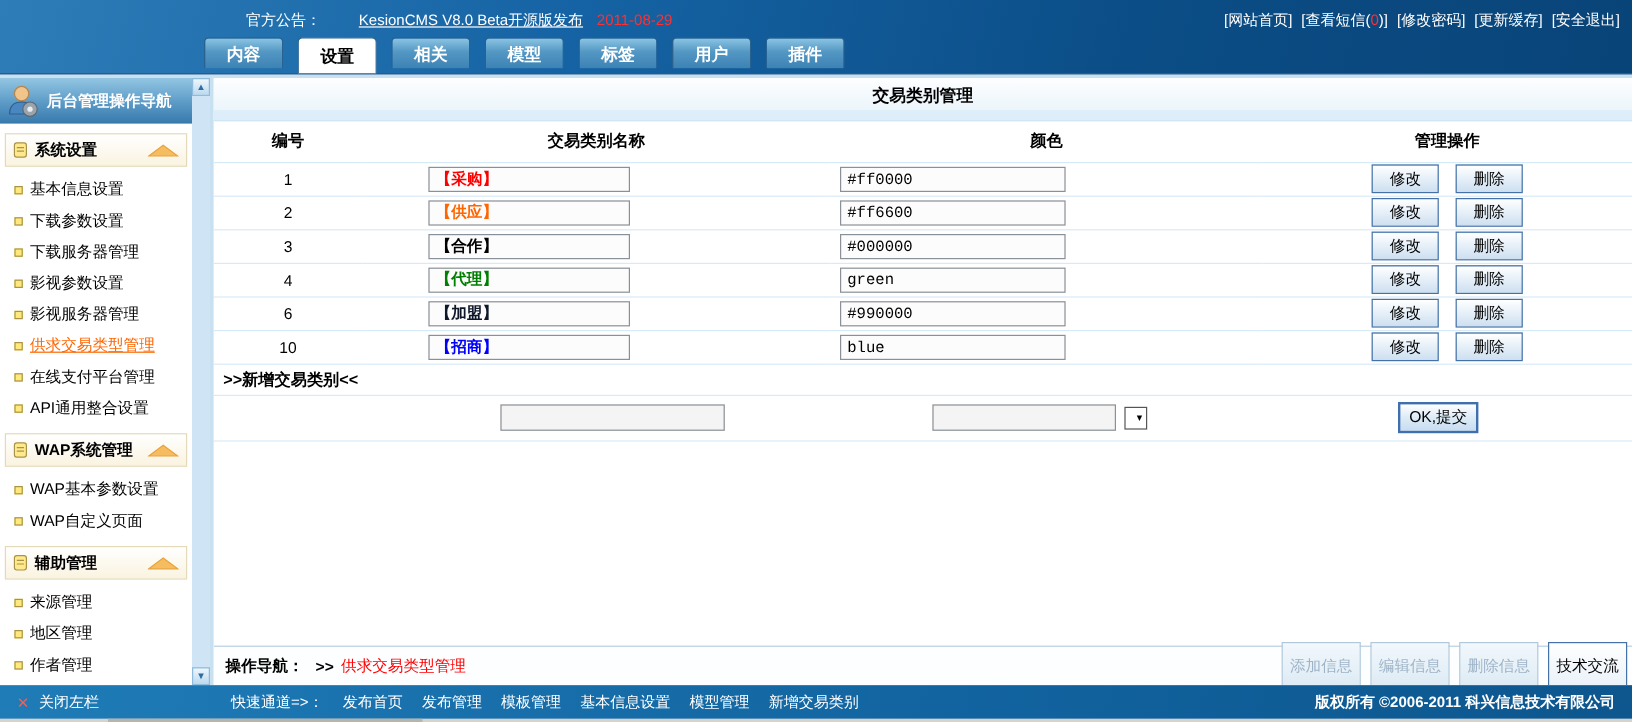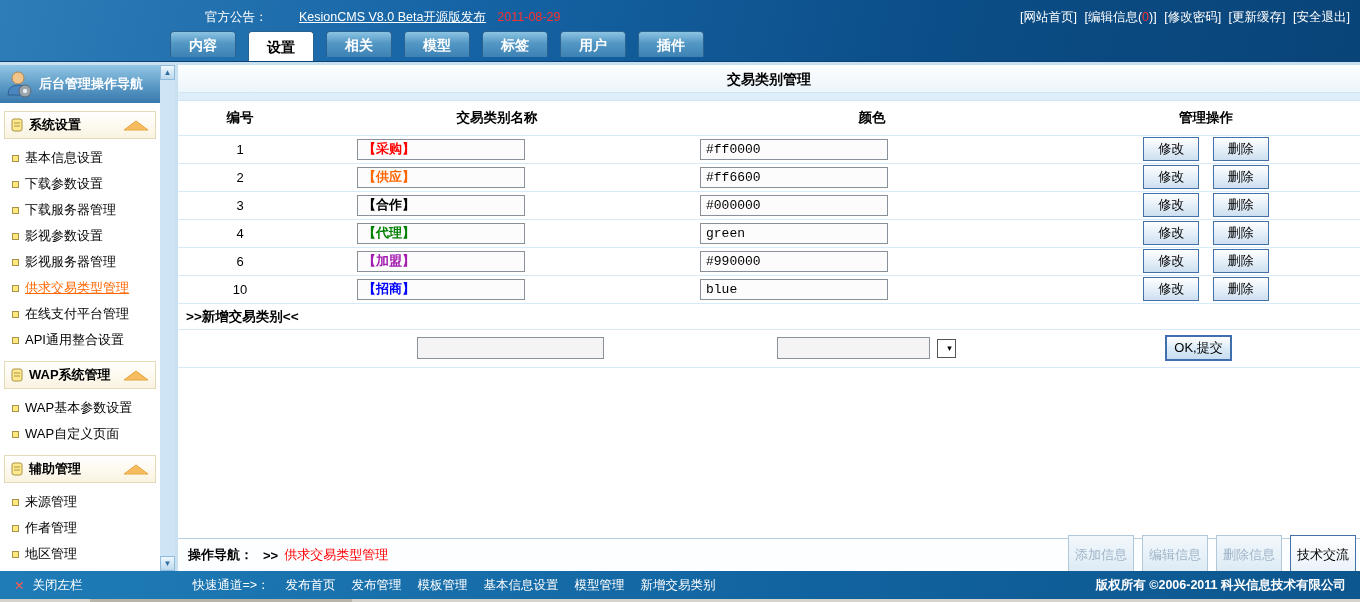--- a/index.html
+++ b/index.html
@@ -100,21 +100,21 @@
 <div class="app">
 
   <div class="header">
     <div class="announce">
       <span>官方公告：</span>
       <a>KesionCMS V8.0 Beta开源版发布</a>
       <span class="date">2011-08-29</span>
     </div>
     <div class="toplinks">
       <span class="lnk">[网站首页]</span>
-      <span class="lnk"><span>[编辑信息(</span><span class="red">0</span><span>)]</span></span>
+      <span class="lnk"><span>[查看短信(</span><span class="red">0</span><span>)]</span></span>
       <span class="lnk">[修改密码]</span>
       <span class="lnk">[更新缓存]</span>
       <span class="lnk">[安全退出]</span>
     </div>
     <div class="tabs">
       <div class="tab">内容</div>
       <div class="tab active">设置</div>
       <div class="tab">相关</div>
       <div class="tab">模型</div>
       <div class="tab">标签</div>
@@ -215,25 +215,25 @@
           <path d="M1 10 L13 1 L25 10 Z" fill="#f6bd60" stroke="#e8a33c"></path>
         </svg>
       </div>
       <ul class="menu">
         <li>
             <span class="bullet"></span>
             <span>来源管理</span>
           </li>
         <li>
             <span class="bullet"></span>
+            <span>地区管理</span>
+          </li>
+        <li>
+            <span class="bullet"></span>
             <span>作者管理</span>
-          </li>
-        <li>
-            <span class="bullet"></span>
-            <span>地区管理</span>
           </li>
         <li></li>
 
       </ul>
     </div>
 
     <div class="sscroll">
       <div class="sbtn">▲</div>
       <div class="sbtn">▼</div>
     </div>
@@ -289,21 +289,21 @@
             <td class="c-id">4</td>
             <td class="c-name"><input class="name-input" value="【代理】" style="color: green;"></td>
             <td class="c-color"><input class="color-input" value="green" style=""></td>
             <td class="c-act">
               <button class="mini-btn">修改</button>
               <button class="mini-btn">删除</button>
             </td>
           </tr>
           <tr>
             <td class="c-id">6</td>
-            <td class="c-name"><input class="name-input" value="【加盟】" style="color: #a21caf;"></td>
+            <td class="c-name"><input class="name-input" value="【加盟】" style="color: #0f172a;"></td>
             <td class="c-color"><input class="color-input" value="#990000" style=""></td>
             <td class="c-act">
               <button class="mini-btn">修改</button>
               <button class="mini-btn">删除</button>
             </td>
           </tr>
           <tr>
             <td class="c-id">10</td>
             <td class="c-name"><input class="name-input" value="【招商】" style="color: blue;"></td>
             <td class="c-color"><input class="color-input" value="blue" style=""></td>

